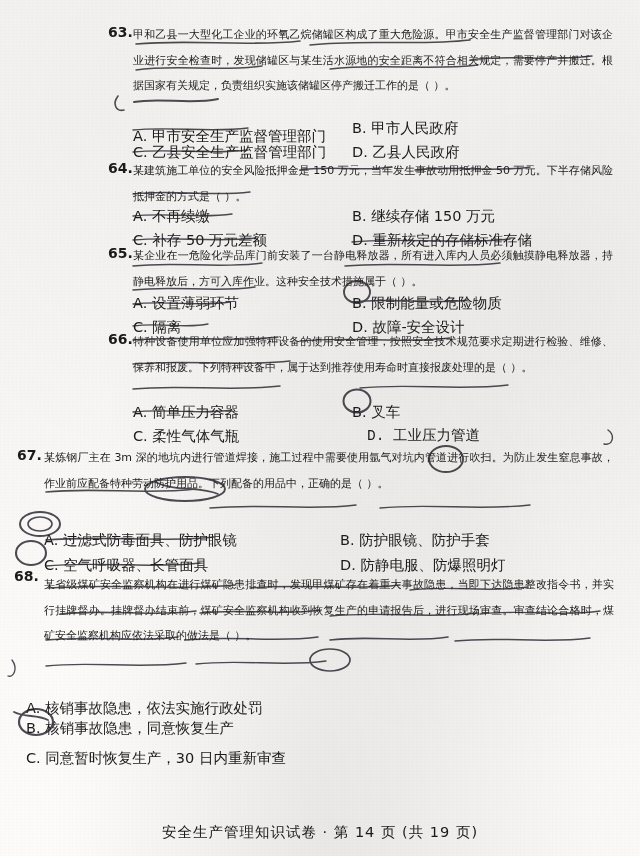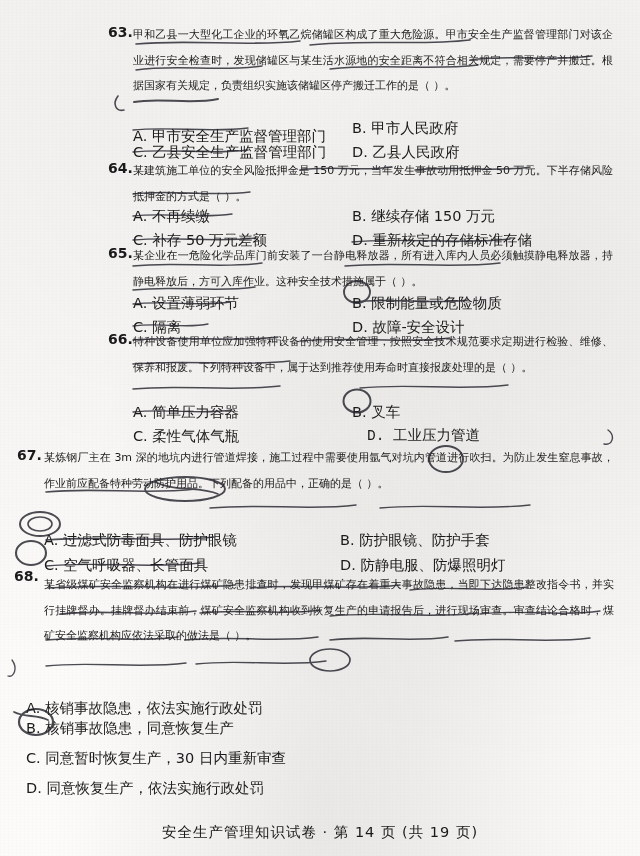--- a/index.html
+++ b/index.html
@@ -118,21 +118,20 @@
   <div class="opt blur" style="left:44px; top:528px;">A. 过滤式防毒面具、防护眼镜</div>
   <div class="opt blur" style="left:340px; top:528px;">B. 防护眼镜、防护手套</div>
   <div class="opt blur" style="left:44px; top:553px;">C. 空气呼吸器、长管面具</div>
   <div class="opt blur" style="left:340px; top:553px;">D. 防静电服、防爆照明灯</div>
 
   <div class="qnum blur" style="left:14px; top:568px;">68.</div>
   <div class="stem blur" style="left:44px; top:572px; width:570px;">某省级煤矿安全监察机构在进行煤矿隐患排查时，发现甲煤矿存在着重大事故隐患，当即下达隐患整改指令书，并实行挂牌督办。挂牌督办结束前，煤矿安全监察机构收到恢复生产的申请报告后，进行现场审查。审查结论合格时，煤矿安全监察机构应依法采取的做法是（  ）。</div>
   <div class="opt blur" style="left:26px; top:696px;text-align:center;">A. 核销事故隐患，依法实施行政处罚</div>
   <div class="opt blur" style="left:26px; top:716px;">B. 核销事故隐患，同意恢复生产</div>
   <div class="opt blur" style="left:26px; top:746px;">C. 同意暂时恢复生产，30 日内重新审查</div>
-  <div class="opt blur" style="left:26px; top:776px;">D. 同意恢复生产，依法实施行政处罚</div>
 
   <div class="footer blur">安全生产管理知识试卷 · 第 14 页 (共 19 页)</div>
 </div>
 
 <svg id="marks" width="640" height="856" viewBox="0 0 640 856">
   <g stroke="#25252e" fill="none" stroke-linecap="round" stroke-linejoin="round" opacity="0.82">
 
     <path d="M136 44 C 190 39, 250 47, 300 41" stroke-width="1.6"></path>
     <path d="M310 45 C 360 39, 420 46, 470 40" stroke-width="1.5"></path>
     <path d="M470 60 C 510 54, 545 62, 592 56" stroke-width="1.5"></path>

